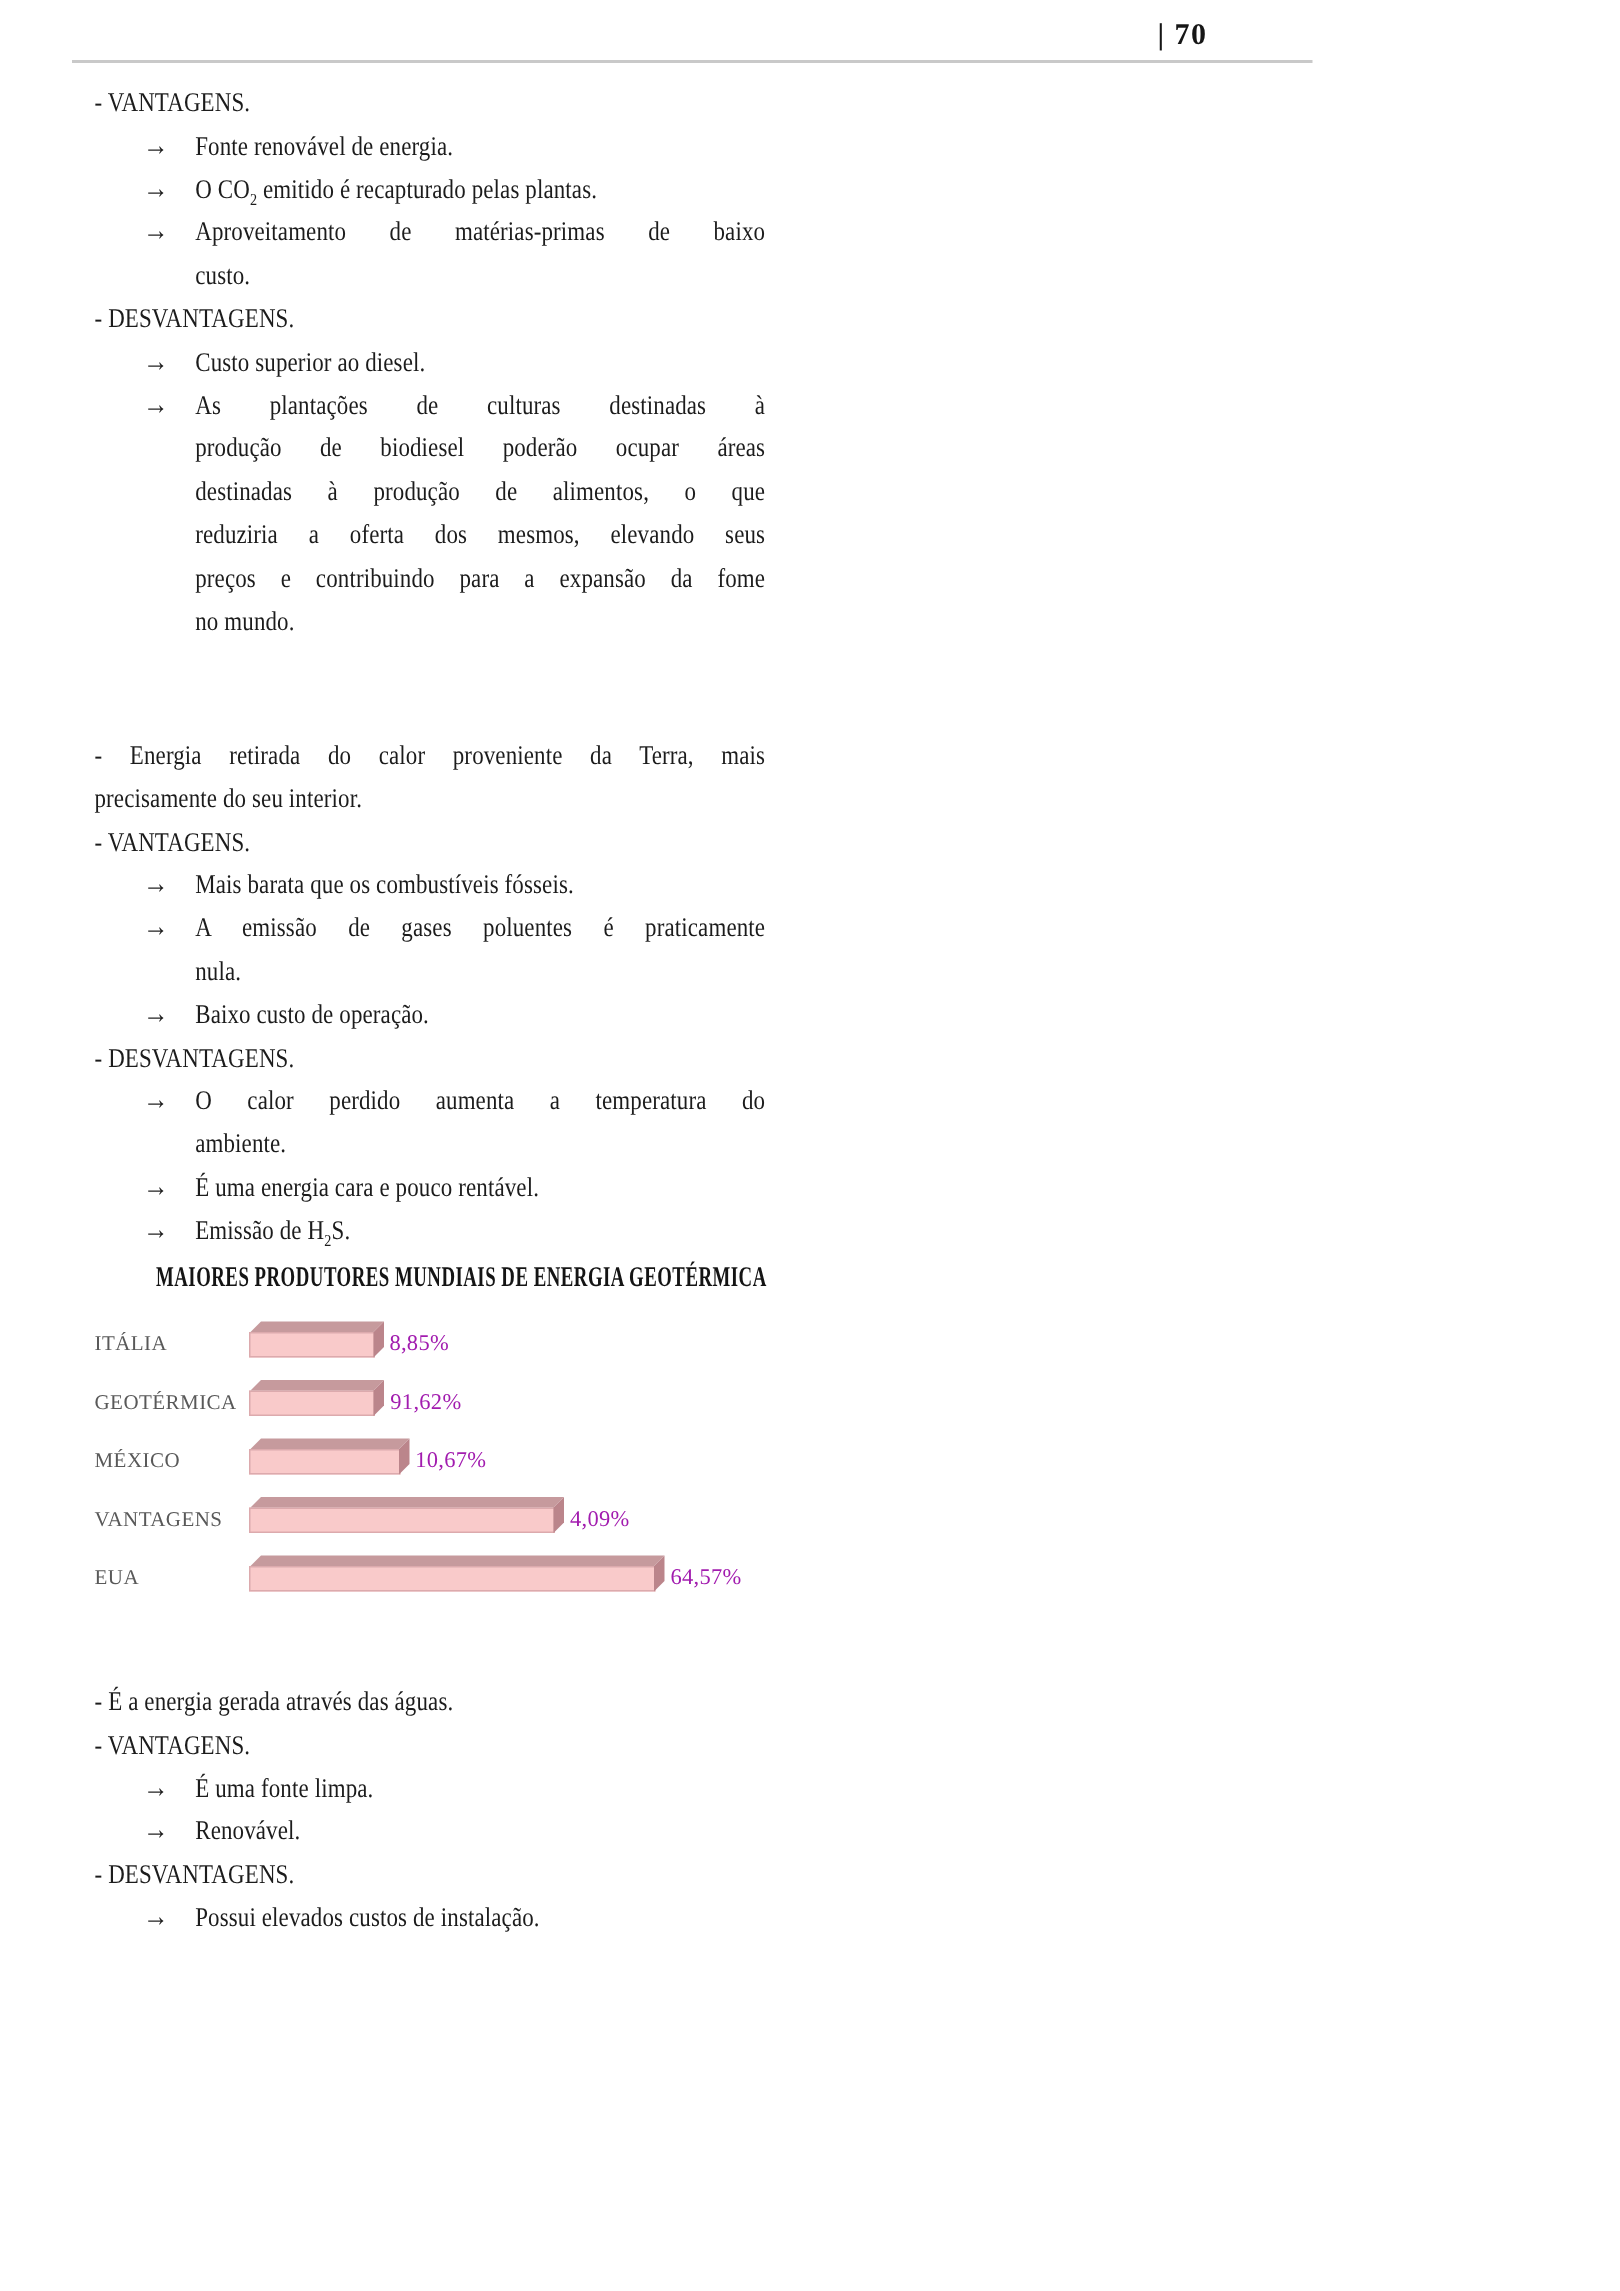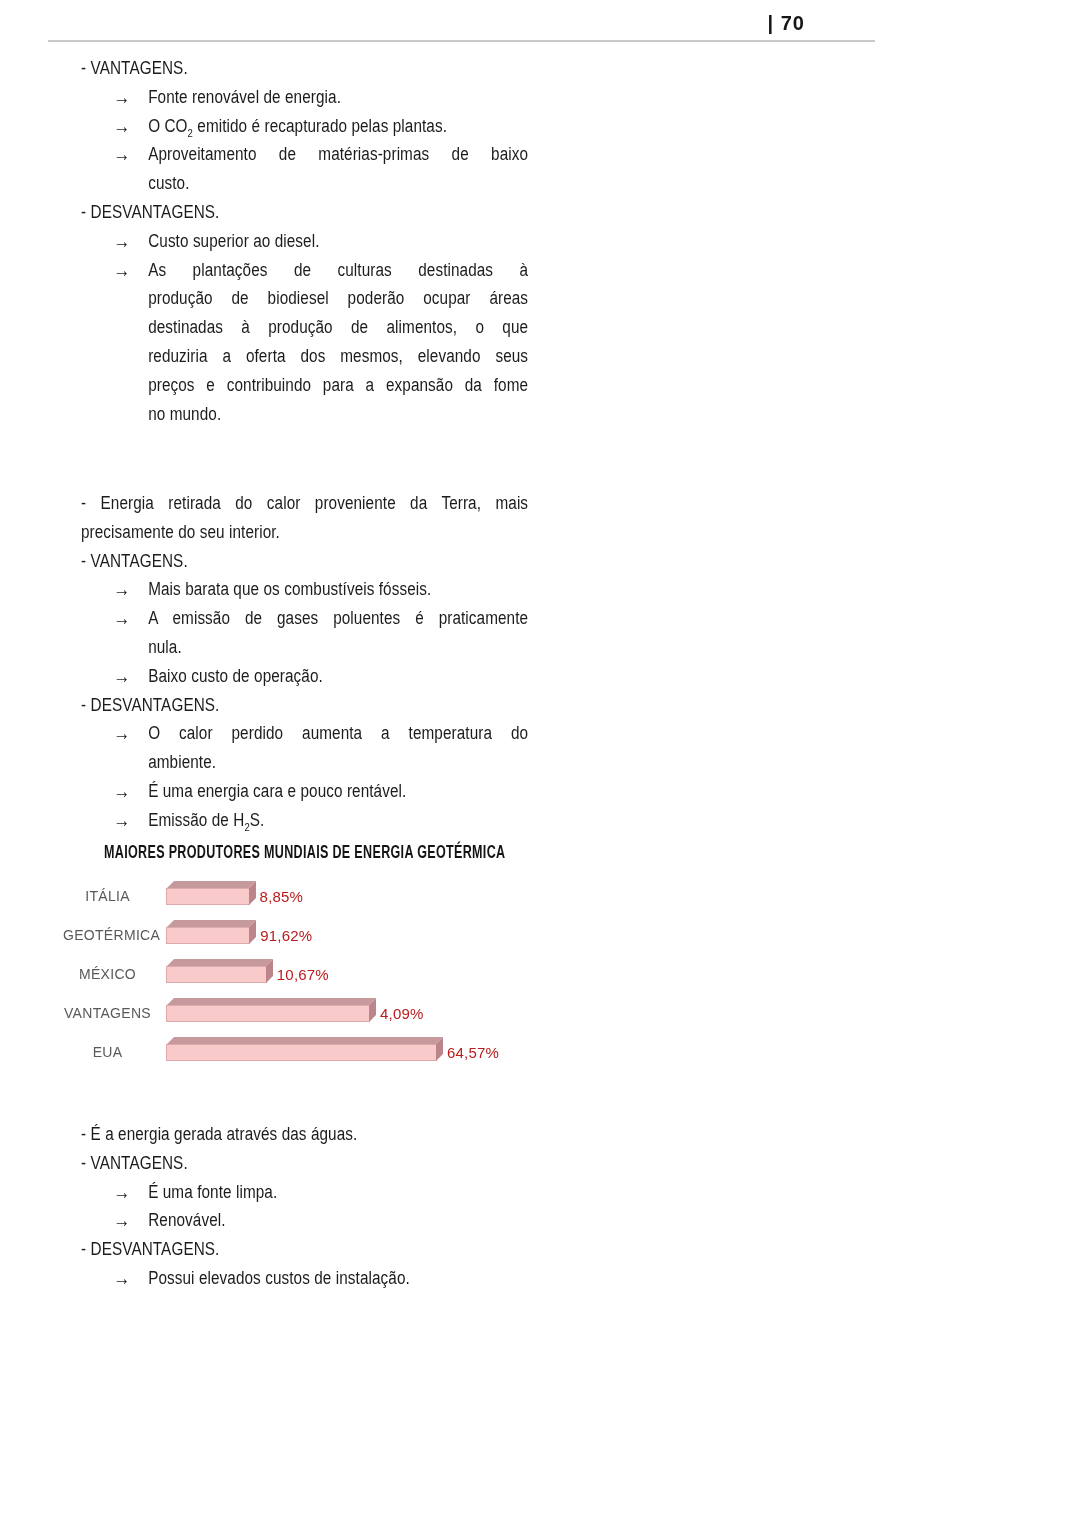--- a/index.html
+++ b/index.html
@@ -1,35 +1,35 @@
 <!DOCTYPE html>
 <html><head>
 <meta charset="utf-8">
 <style>
   html,body{margin:0;padding:0;background:#ffffff;}
   #page{
     position:relative;
     width:875px;height:1527px;
     background:#ffffff;
-    font-family:Liberation Sans, sans-serif;
+    font-family:Liberation Serif, serif;
     color:#1c1c1c;
     overflow:hidden;
   }
   
   .pagenum{
     position:absolute;top:12px;right:70px;
     font-size:20px;font-weight:bold;color:#161616;
     letter-spacing:1px;
   }
   .hrule{
     position:absolute;top:40px;left:48px;width:959px;height:2px;
     background:#c9c9c9;
   }
   
-  .col{position:absolute;left:81px;width:526px;}
+  .col{position:absolute;left:63px;width:526px;}
   .ln{
     position:relative;
     font-size:18px;line-height:28.8px;height:28.8px;
     transform:scaleX(0.85);transform-origin:0 0;
     white-space:nowrap;
     letter-spacing:0.1px;
   }
   .ln.ar,.ln.cont{padding-left:79px;}
   .ln .arr{
     position:absolute;left:38px;top:0;
@@ -53,41 +53,41 @@
     position:absolute;left:104px;top:841px;
     font-size:19px;font-weight:bold;color:#141414;
     transform:scaleX(0.66);transform-origin:0 0;
     white-space:nowrap;letter-spacing:0.5px;
   }
   .crow{
     position:absolute;left:63px;height:17px;
     display:flex;align-items:center;
   }
   .clabel{
-    width:89px;text-align:center;
+    width:89px;text-align:left;
     font-size:14px;color:#595959;letter-spacing:0.3px;
     line-height:17px;
   }
   .cbar{
     position:relative;height:17px;margin-left:14px;
     background:#f9caca;
     border:1px solid #dcaaad;box-sizing:border-box;
   }
   .cbar::before{ 
     content:"";position:absolute;left:0;top:-8px;width:100%;height:7px;
     background:#c69a9d;
     transform:skewX(-45deg);transform-origin:0 100%;
   }
   .cbar::after{ 
     content:"";position:absolute;left:100%;top:-1px;width:7px;height:17px;
     background:#bb858b;
     transform:skewY(-45deg);transform-origin:0 0;
   }
   .cvalue{
-    margin-left:10px;font-size:15px;color:#b91c1c;
+    margin-left:10px;font-size:15px;color:#a21caf;
     line-height:17px;letter-spacing:0.2px;
   }
 </style>
 </head>
 <body>
 
 <div id="page">
 
   <div class="pagenum">| 70</div>
   <div class="hrule"></div>

